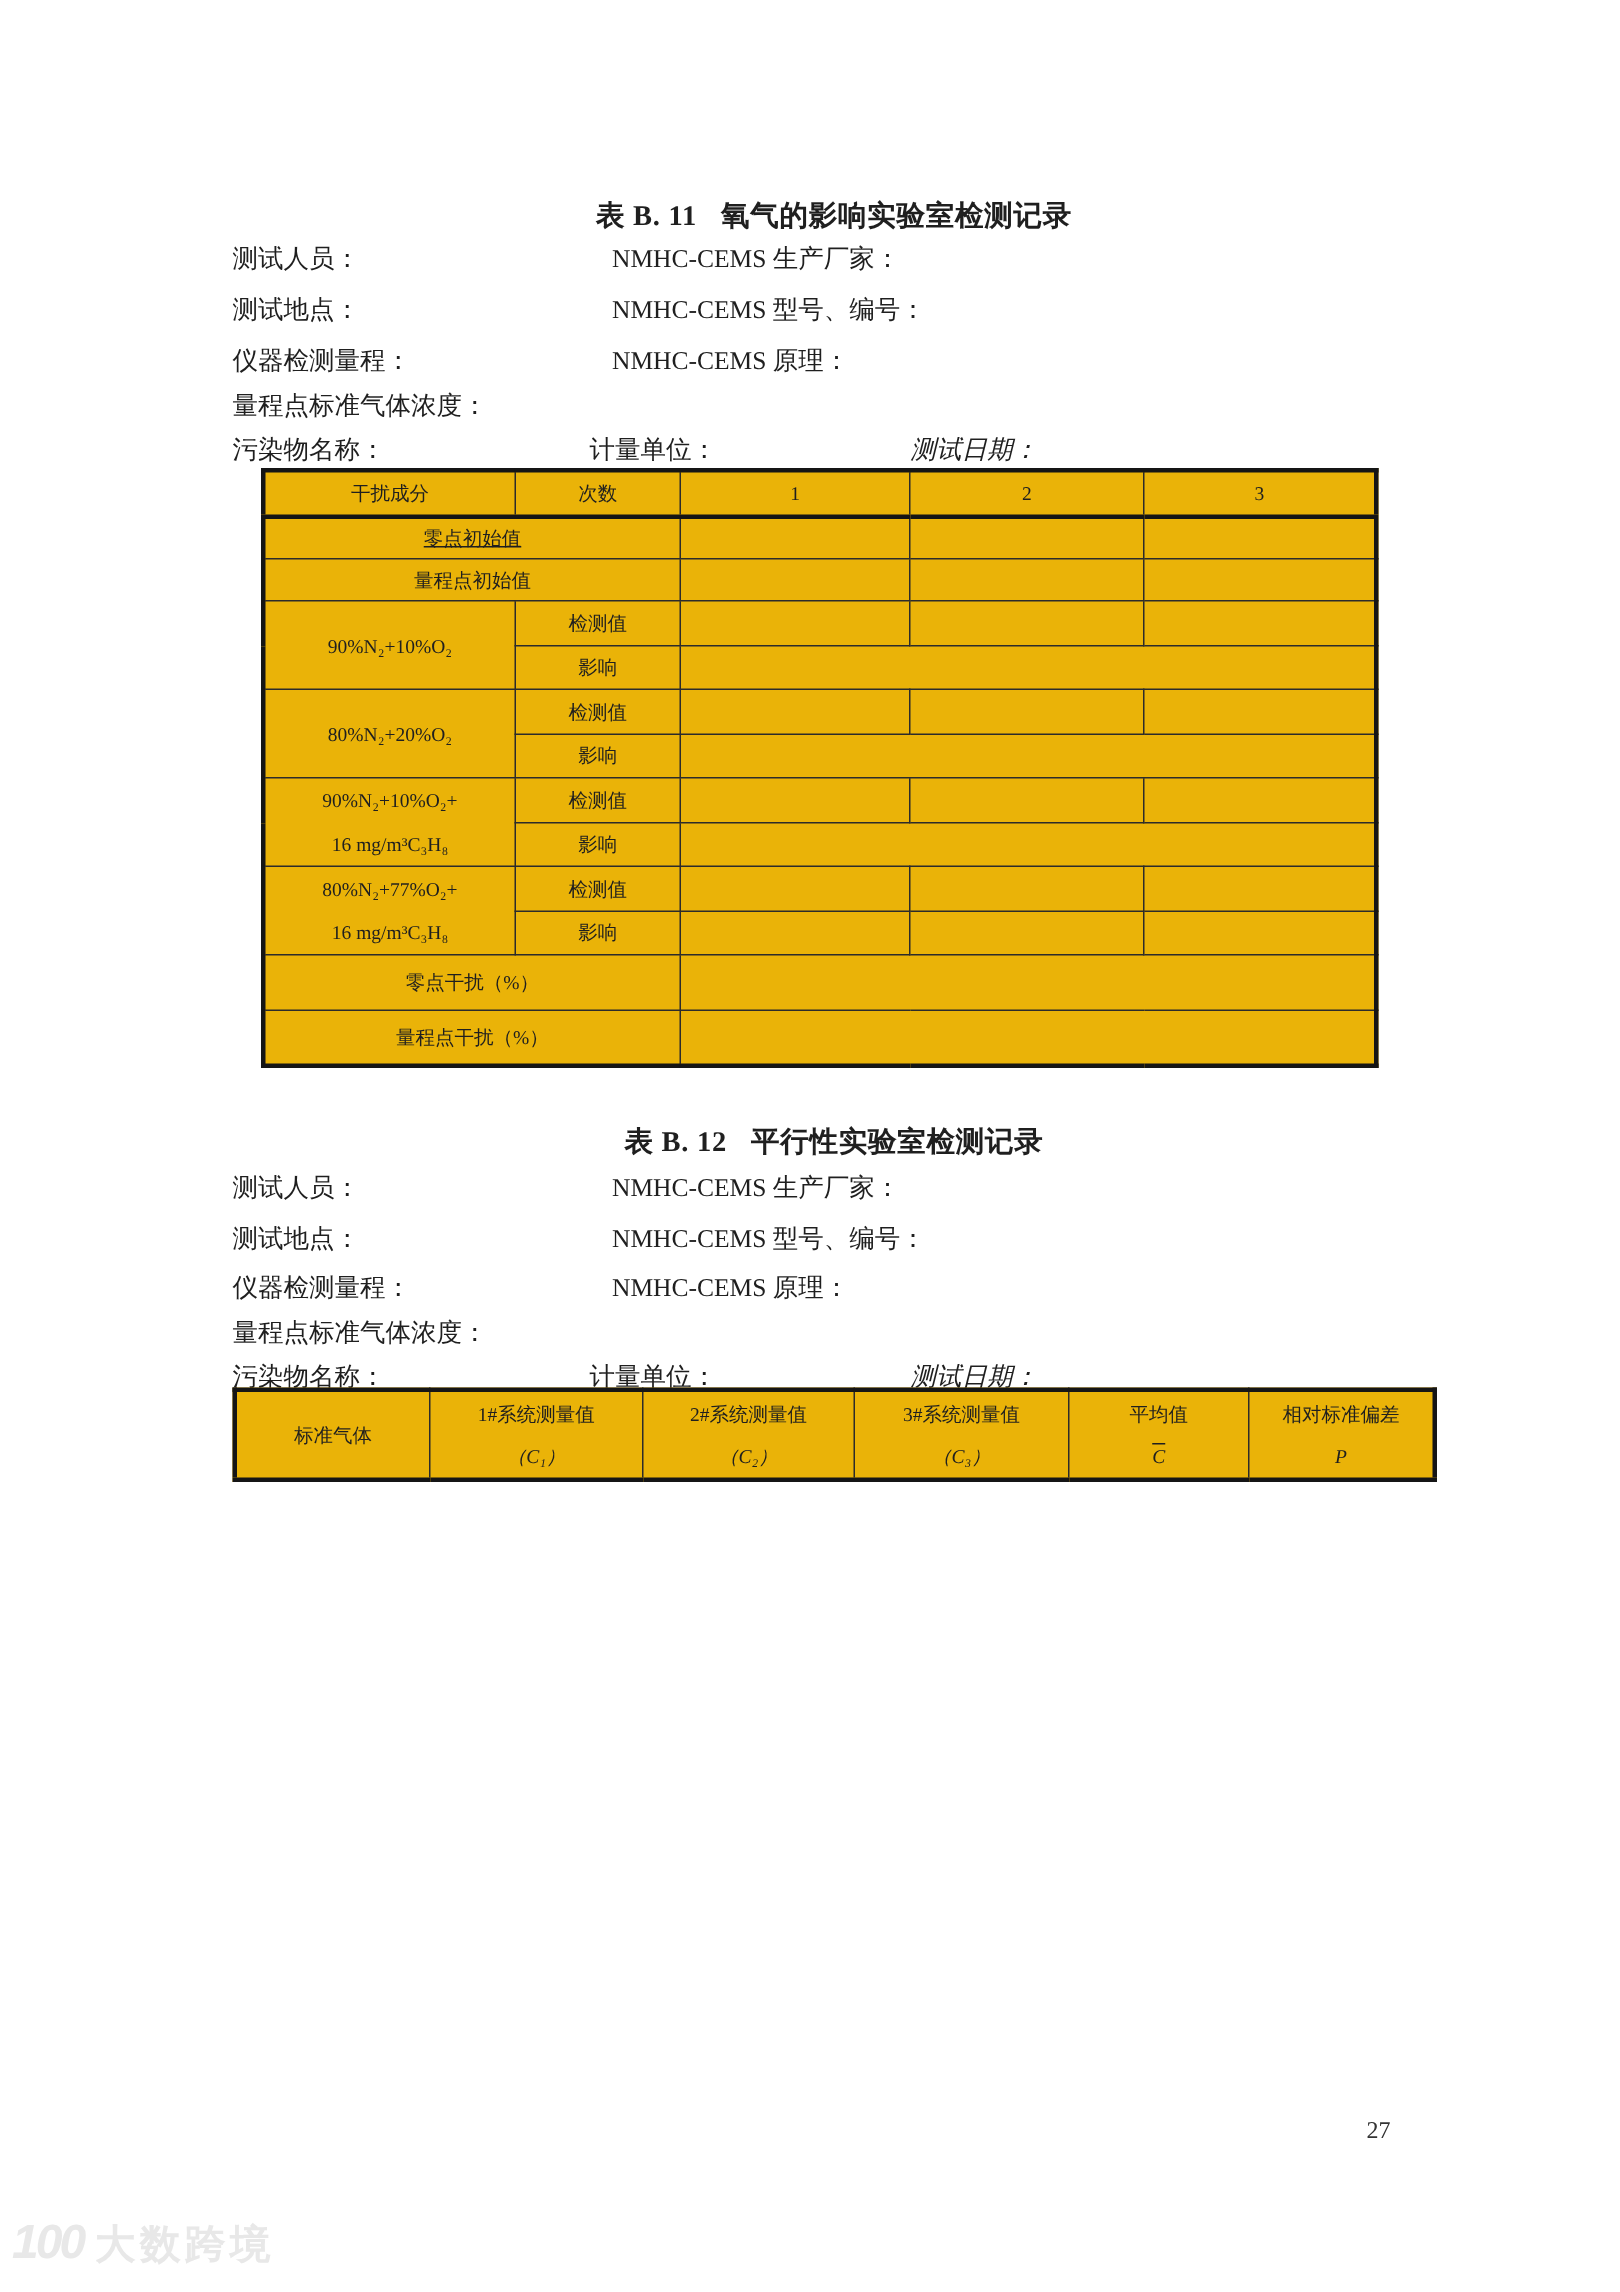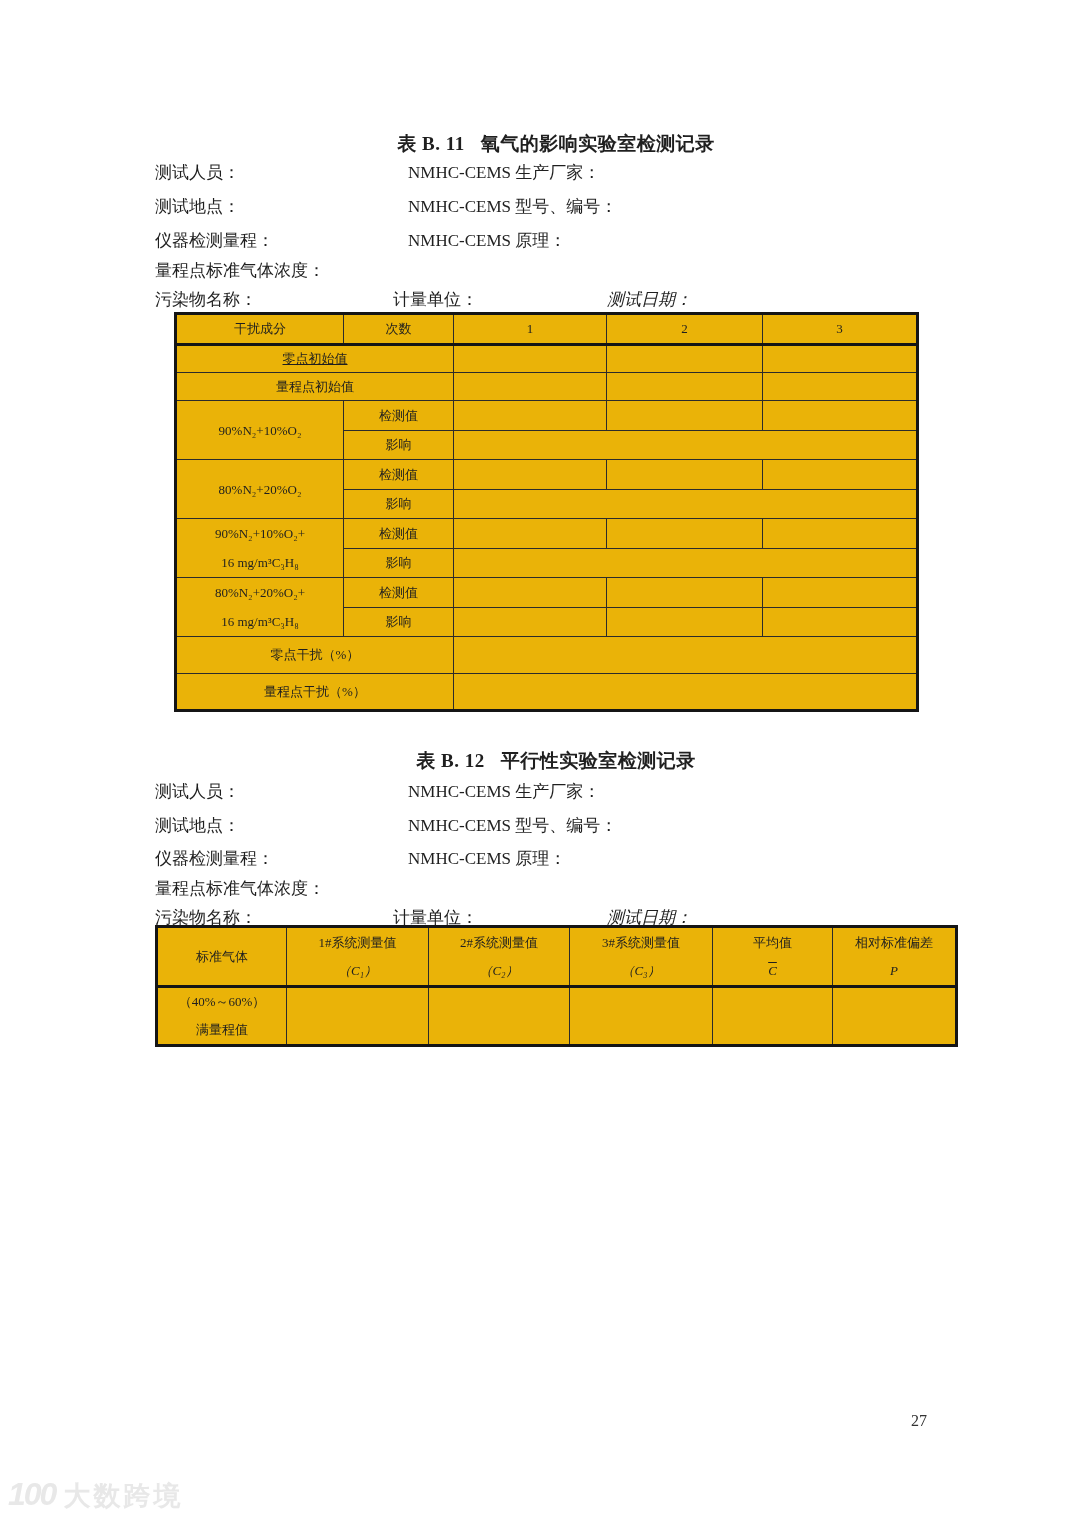--- a/index.html
+++ b/index.html
@@ -159,21 +159,21 @@
       <td></td>
       <td></td>
     </tr>
     <tr style="height:29px;">
       <td>影响</td>
       <td colspan="3"></td>
     </tr>
 
     <tr style="height:30px;">
       <td rowspan="2" class="glabel latin">
-        <div>80%N₂+20%O₂+</div>
+        <div>80%N₂+77%O₂+</div>
         <div>16 mg/m³C₃H₈</div>
       </td>
       <td>检测值</td>
       <td></td>
       <td></td>
       <td></td>
     </tr>
     <tr style="height:29px;">
       <td>影响</td>
       <td></td>
@@ -245,31 +245,20 @@
       </th>
       <th>
         <div>平均值</div>
         <div class="formula latin avg-c">C</div>
       </th>
       <th>
         <div>相对标准偏差</div>
         <div class="formula latin">P</div>
       </th>
     </tr>
-    <tr class="two-line" style="height:56px;">
-      <td>
-        <div>（40%～60%）</div>
-        <div>满量程值</div>
-      </td>
-      <td></td>
-      <td></td>
-      <td></td>
-      <td></td>
-      <td></td>
-    </tr>
   </tbody>
     </table>
 
   <div class="pagenum">27</div>
 
   <div class="watermark">
     <span class="wm-logo">100</span><span class="wm-text">大数跨境</span>
   </div>
 
 </div>

